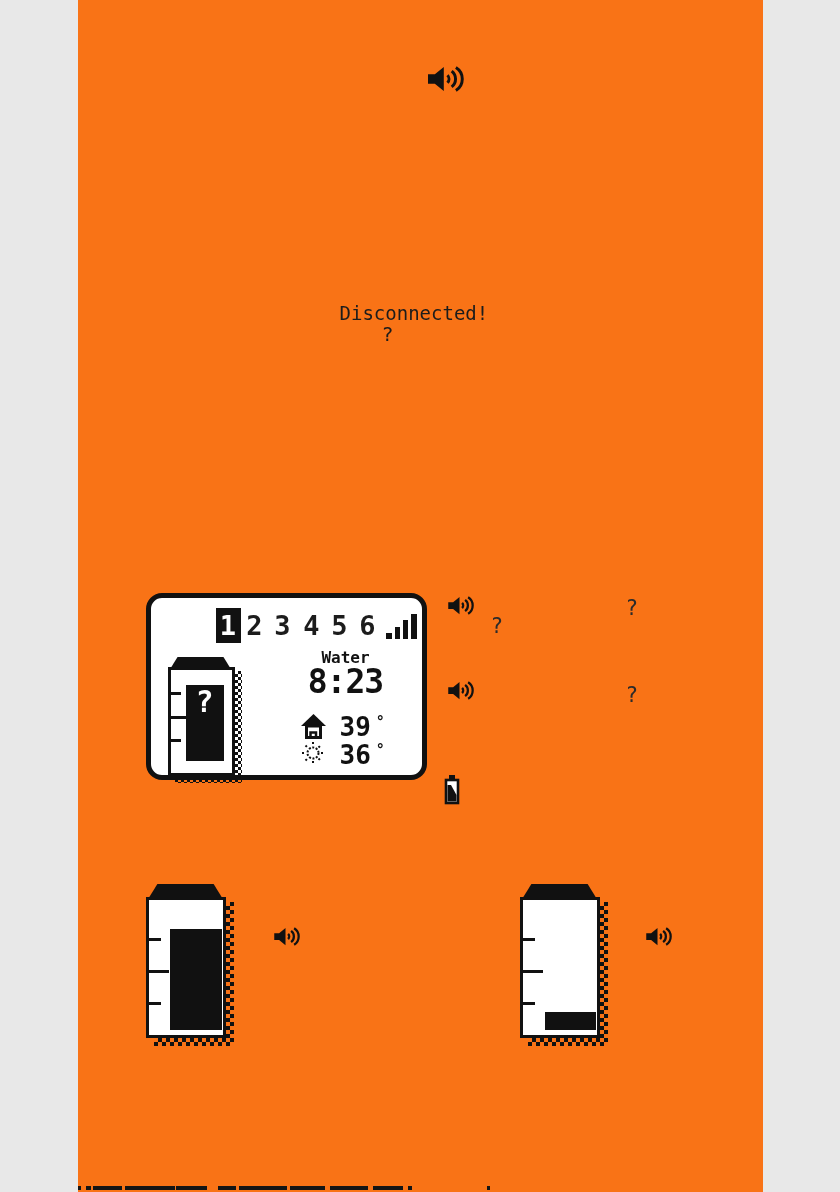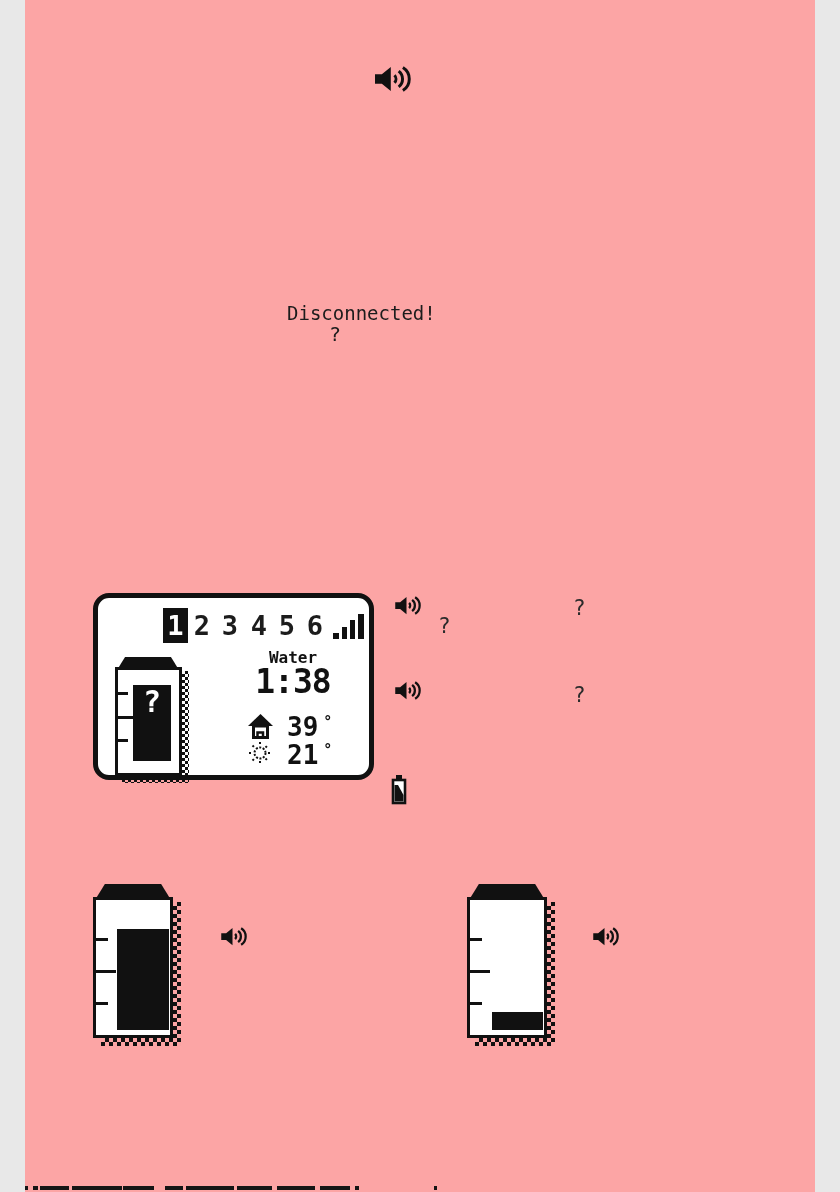--- a/index.html
+++ b/index.html
@@ -1,17 +1,17 @@
 <!DOCTYPE html>
 <html><head>
 <meta charset="utf-8">
 <style>
   html,body{margin:0;padding:0;background:#e8e8e8;}
   .page{
-    position:relative;width:790px;height:1192px;background:#fca5a5;
+    position:relative;width:685px;height:1192px;background:#f97316;
     font-family:"DejaVu Sans Mono", monospace;color:#111;overflow:hidden;
     margin:0 auto;
   }
   .abs{position:absolute;}
   .pixeltext{font-family:"DejaVu Sans Mono", monospace;color:#1c1c1c;}
 
   
   .lcd{
     position:absolute;left:68px;top:593px;width:281px;height:187px;
     border:5px solid #111;border-radius:16px;box-sizing:border-box;background:#fff;
@@ -102,21 +102,21 @@
       <div class="tick" style="left:3px;top:59px;width:16px;"></div>
       <div class="tick" style="left:3px;top:82px;width:10px;"></div>
       <div class="fill" style="left:18px;top:28px;width:38px;height:76px;">
         <div class="tank-q">?</div>
       </div>
       <div class="checker-sm abs" style="left:67px;top:14px;width:7px;height:105px;"></div>
       <div class="checker-sm abs" style="left:7px;top:119px;width:67px;height:7px;"></div>
     </div>
 
     <div class="lcd-water">Water</div>
-    <div class="lcd-time">1:38</div>
+    <div class="lcd-time">8:23</div>
 
     <div class="abs" style="left:149px;top:115px;width:27px;height:28px;">
       <svg viewBox="0 0 27 28" width="27" height="28">
         <polygon points="1,13 13.5,1 26,13" fill="#111"></polygon>
         <rect x="6.5" y="13" width="14" height="11.5" fill="#fff" stroke="#111" stroke-width="3"></rect>
         <path d="M10.5,25.5 V19.5 H16 V25.5" fill="none" stroke="#111" stroke-width="2.5"></path>
       </svg>
     </div>
     <div class="temp-row" style="top:115px;">
       <span>39</span><span class="deg">°</span>
@@ -131,21 +131,21 @@
           <line x1="4" y1="12" x2="7" y2="12"></line>
           <line x1="23" y1="12" x2="26" y2="12"></line>
           <line x1="7.5" y1="4.5" x2="9.5" y2="6.5"></line>
           <line x1="20.5" y1="17.5" x2="22.5" y2="19.5"></line>
           <line x1="7.5" y1="19.5" x2="9.5" y2="17.5"></line>
           <line x1="20.5" y1="6.5" x2="22.5" y2="4.5"></line>
         </g>
       </svg>
     </div>
     <div class="temp-row" style="top:143px;">
-      <span>21</span><span class="deg">°</span>
+      <span>36</span><span class="deg">°</span>
     </div>
   </div>
 
   <div class="abs" style="left:370px;top:595px;width:29px;height:21px;">
     <svg viewBox="0 0 38 28" width="29" height="21">
       <polygon points="0,9.5 6.5,9.5 15,2.5 15,25.5 6.5,18.5 0,18.5" fill="#111"></polygon>
       <path d="M18.5,10.5 a5,5 0 0 1 0,7" stroke="#111" stroke-width="3" fill="none"></path>
       <path d="M22.5,6.5 a9.5,9.5 0 0 1 0,15" stroke="#111" stroke-width="3" fill="none"></path>
       <path d="M26.5,3 a13,13 0 0 1 0,22" stroke="#111" stroke-width="3" fill="none"></path>
     </svg>

